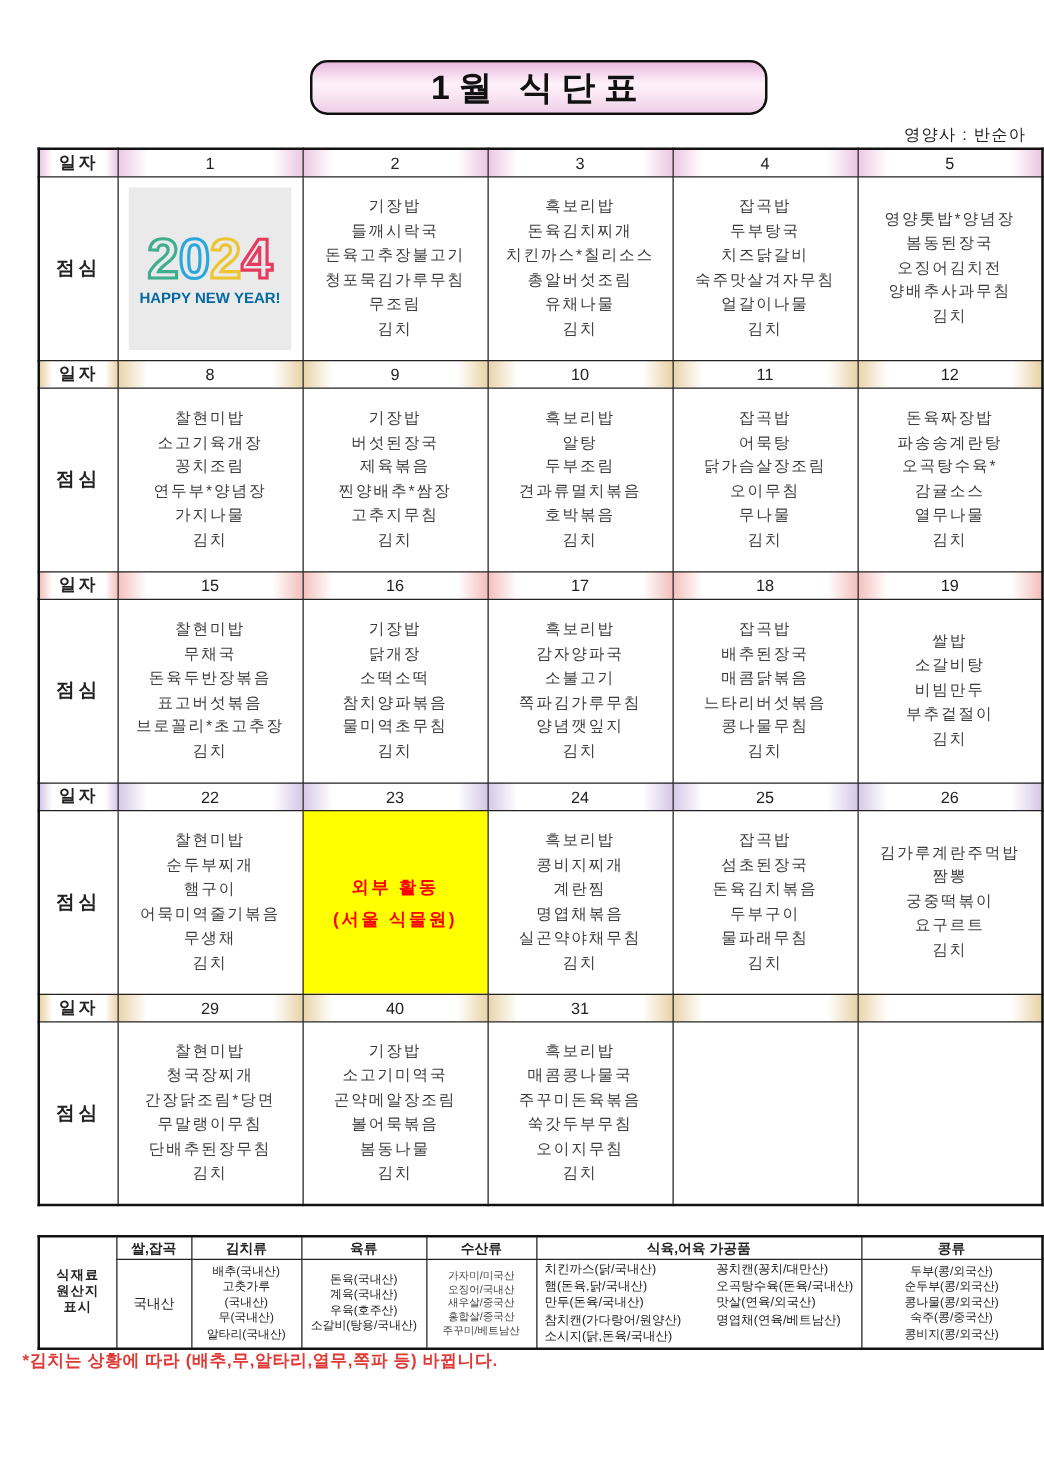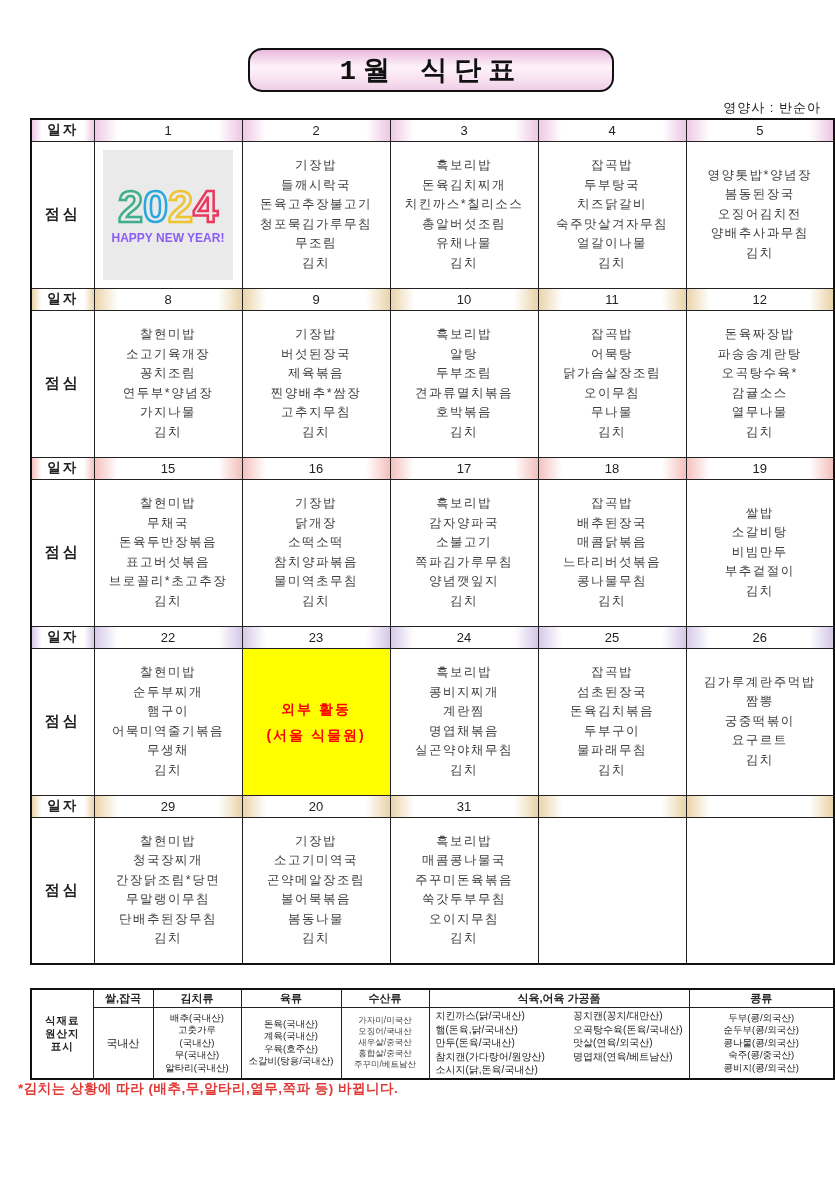--- a/index.html
+++ b/index.html
@@ -7,21 +7,21 @@
     width:835px;height:1181px;background:#ffffff;position:relative;
     font-family:"Liberation Sans","DejaVu Sans",sans-serif;color:#222;
     -webkit-font-smoothing:antialiased;
   }
   
   .title-box{
     position:absolute;left:248px;top:48px;width:362px;height:40px;
     border:2px solid #101010;border-radius:14px;
     background:linear-gradient(180deg,#eab9dd 0%,#fdf2fa 42%,#fbe9f5 60%,#f0cfe8 100%);
     display:flex;align-items:center;justify-content:center;
-    font-size:27px;font-weight:bold;letter-spacing:7px;color:#111;font-family:Liberation Mono, monospace;
+    font-size:27px;font-weight:bold;letter-spacing:7px;color:#111;
   }
   .nutritionist{
     position:absolute;right:14px;top:99px;font-size:13px;color:#222;letter-spacing:1px;
   }
   
   table{border-collapse:collapse;}
   .cal{
     position:absolute;left:30px;top:118px;width:803px;
     border:2px solid #111;table-layout:fixed;
   }
@@ -49,21 +49,21 @@
   }
   .ny-digits{font-size:45px;font-weight:800;line-height:1;display:flex;}
   .d-green{color:#3fae8c;} .d-blue{color:#2aa7dc;} .d-yellow{color:#edc531;} .d-red{color:#e73a5e;}
   @supports (-webkit-text-stroke: 2px #000){
     .ny-digits span{color:transparent;}
     .d-green{-webkit-text-stroke:2.5px #3fae8c;}
     .d-blue{-webkit-text-stroke:2.5px #2aa7dc;}
     .d-yellow{-webkit-text-stroke:2.5px #edc531;}
     .d-red{-webkit-text-stroke:2.5px #e73a5e;}
   }
-  .ny-caption{font-size:12px;font-weight:bold;color:#8b5cf6;letter-spacing:0px;}
+  .ny-caption{font-size:12px;font-weight:bold;color:#0369a1;letter-spacing:0px;}
   
   td.outing{background:#ffff00;}
   .outing-text{
     white-space:pre-line;color:#ff0000;font-weight:bold;font-size:14px;
     line-height:26px;letter-spacing:2px;
   }
   
   .origin{
     position:absolute;left:30px;top:988px;width:803px;
     border:2px solid #111;table-layout:fixed;
@@ -310,21 +310,21 @@
 짬뽕
 궁중떡볶이
 요구르트
 김치</div>
         </td>
   </tr>
 
   <tr class="band band-tan">
     <td class="rowlab">일자</td>
     <td>29</td>
-    <td>20</td>
+    <td>40</td>
     <td>31</td>
     <td></td>
     <td></td>
   </tr>
 
   <tr class="menu-row">
     <td class="lunch-lab">점심</td>
     <td>
           <div class="menu">찰현미밥
 청국장찌개

